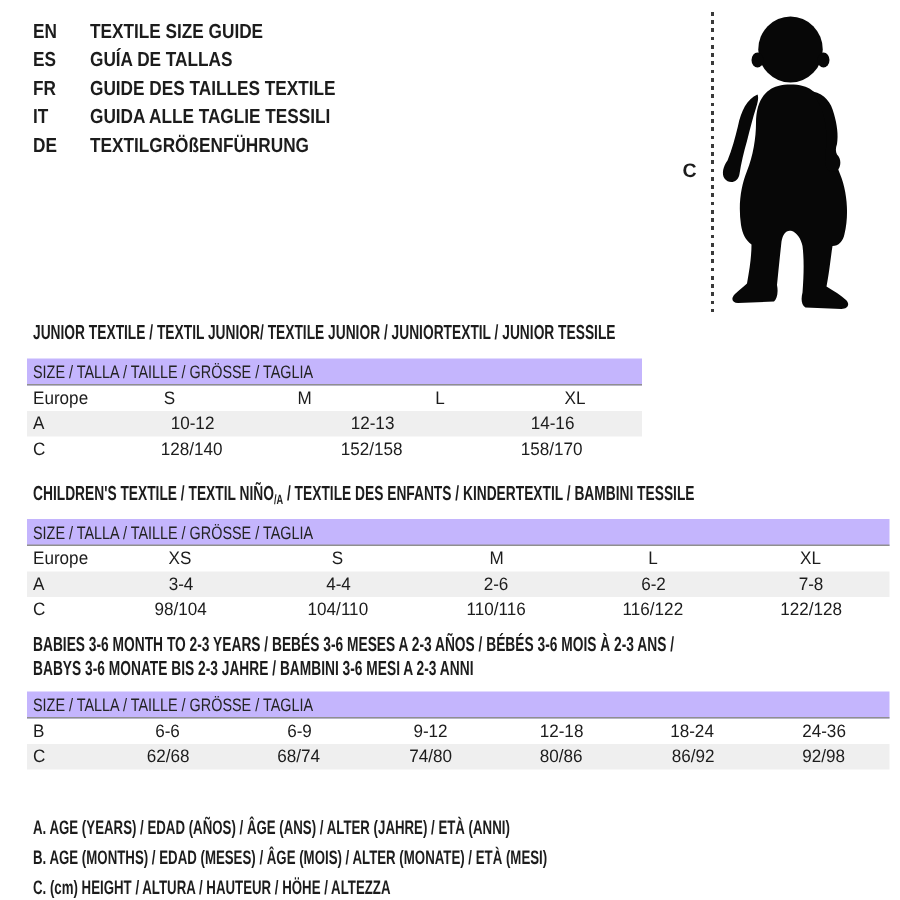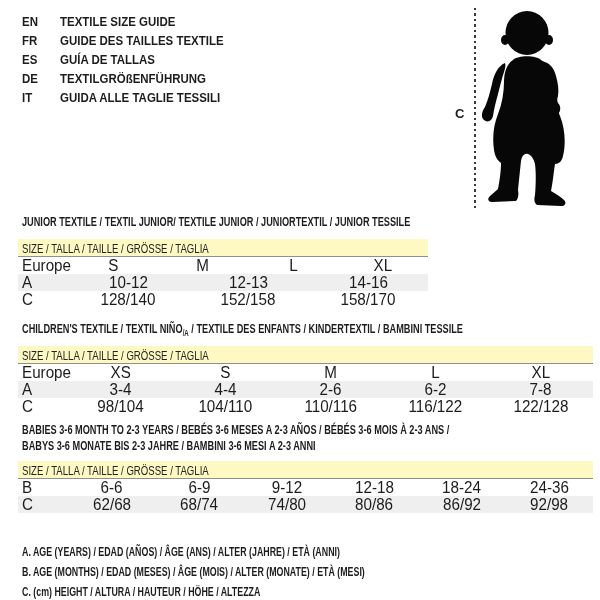--- a/index.html
+++ b/index.html
@@ -28,28 +28,28 @@
   
   .tbl-title {
     position:absolute; left:22px; height:17px; line-height:17px;
     font-size:13.5px; font-weight:bold; white-space:nowrap;
     transform:scaleX(0.68); transform-origin:0 50%;
   }
   .sub { font-size:9px; vertical-align:-3px; }
   
   .tbl { position:absolute; left:18px; }
   .size-bar {
-    height:18px; background:#fef9c3; border-bottom:1px solid #8f8f8f;
+    height:18px; background:#c4b5fd; border-bottom:1px solid #8f8f8f;
     box-sizing:border-box; line-height:17px; padding-left:4px; white-space:nowrap;
   }
   .size-bar span {
     display:inline-block; font-size:12px; color:#232323; white-space:nowrap;
     transform:scaleX(0.8); transform-origin:0 50%;
   }
-  .trow { display:flex; height:17px; line-height:17px; font-size:16px; }
+  .trow { display:flex; height:17px; line-height:17px; font-size:12px; }
   .trow .lbl { width:50px; padding-left:4px; box-sizing:border-box; text-align:left; }
   .trow .cell { flex:1; text-align:center; }
   .lbl span { display:inline-block; transform:scaleX(0.95); transform-origin:0 50%; white-space:nowrap; }
   .cell span { display:inline-block; transform:scaleX(0.95); transform-origin:50% 50%; white-space:nowrap; }
   .stripe { background:#efefef; }
   .t1 { top:239px; width:410px; }
   .t2 { top:346px; width:575px; }
   .t3 { top:461px; width:575px; }
   
   .notes { position:absolute; left:22px; top:542px; }
@@ -61,30 +61,30 @@
 </head>
 <body>
 
 <div class="page">
 
   <section class="lang">
     <div class="lang-row">
       <span class="lang-code">EN</span><span class="lang-title">TEXTILE SIZE GUIDE</span>
     </div>
     <div class="lang-row">
+      <span class="lang-code">ES</span><span class="lang-title">GUÍA DE TALLAS</span>
+    </div>
+    <div class="lang-row">
       <span class="lang-code">FR</span><span class="lang-title">GUIDE DES TAILLES TEXTILE</span>
     </div>
     <div class="lang-row">
-      <span class="lang-code">ES</span><span class="lang-title">GUÍA DE TALLAS</span>
+      <span class="lang-code">IT</span><span class="lang-title">GUIDA ALLE TAGLIE TESSILI</span>
     </div>
     <div class="lang-row">
       <span class="lang-code">DE</span><span class="lang-title">TEXTILGRÖßENFÜHRUNG</span>
-    </div>
-    <div class="lang-row">
-      <span class="lang-code">IT</span><span class="lang-title">GUIDA ALLE TAGLIE TESSILI</span>
     </div>
   </section>
 
   <div class="measure-line"></div>
   <div class="measure-label">C</div>
   <svg class="baby" viewBox="0 0 110 202" xmlns="http://www.w3.org/2000/svg">
     <g fill="#070707">
       <ellipse cx="47" cy="27" rx="21.5" ry="22"></ellipse>
       <ellipse cx="25" cy="34" rx="4" ry="5"></ellipse>
       <ellipse cx="69" cy="34" rx="4" ry="5"></ellipse>

